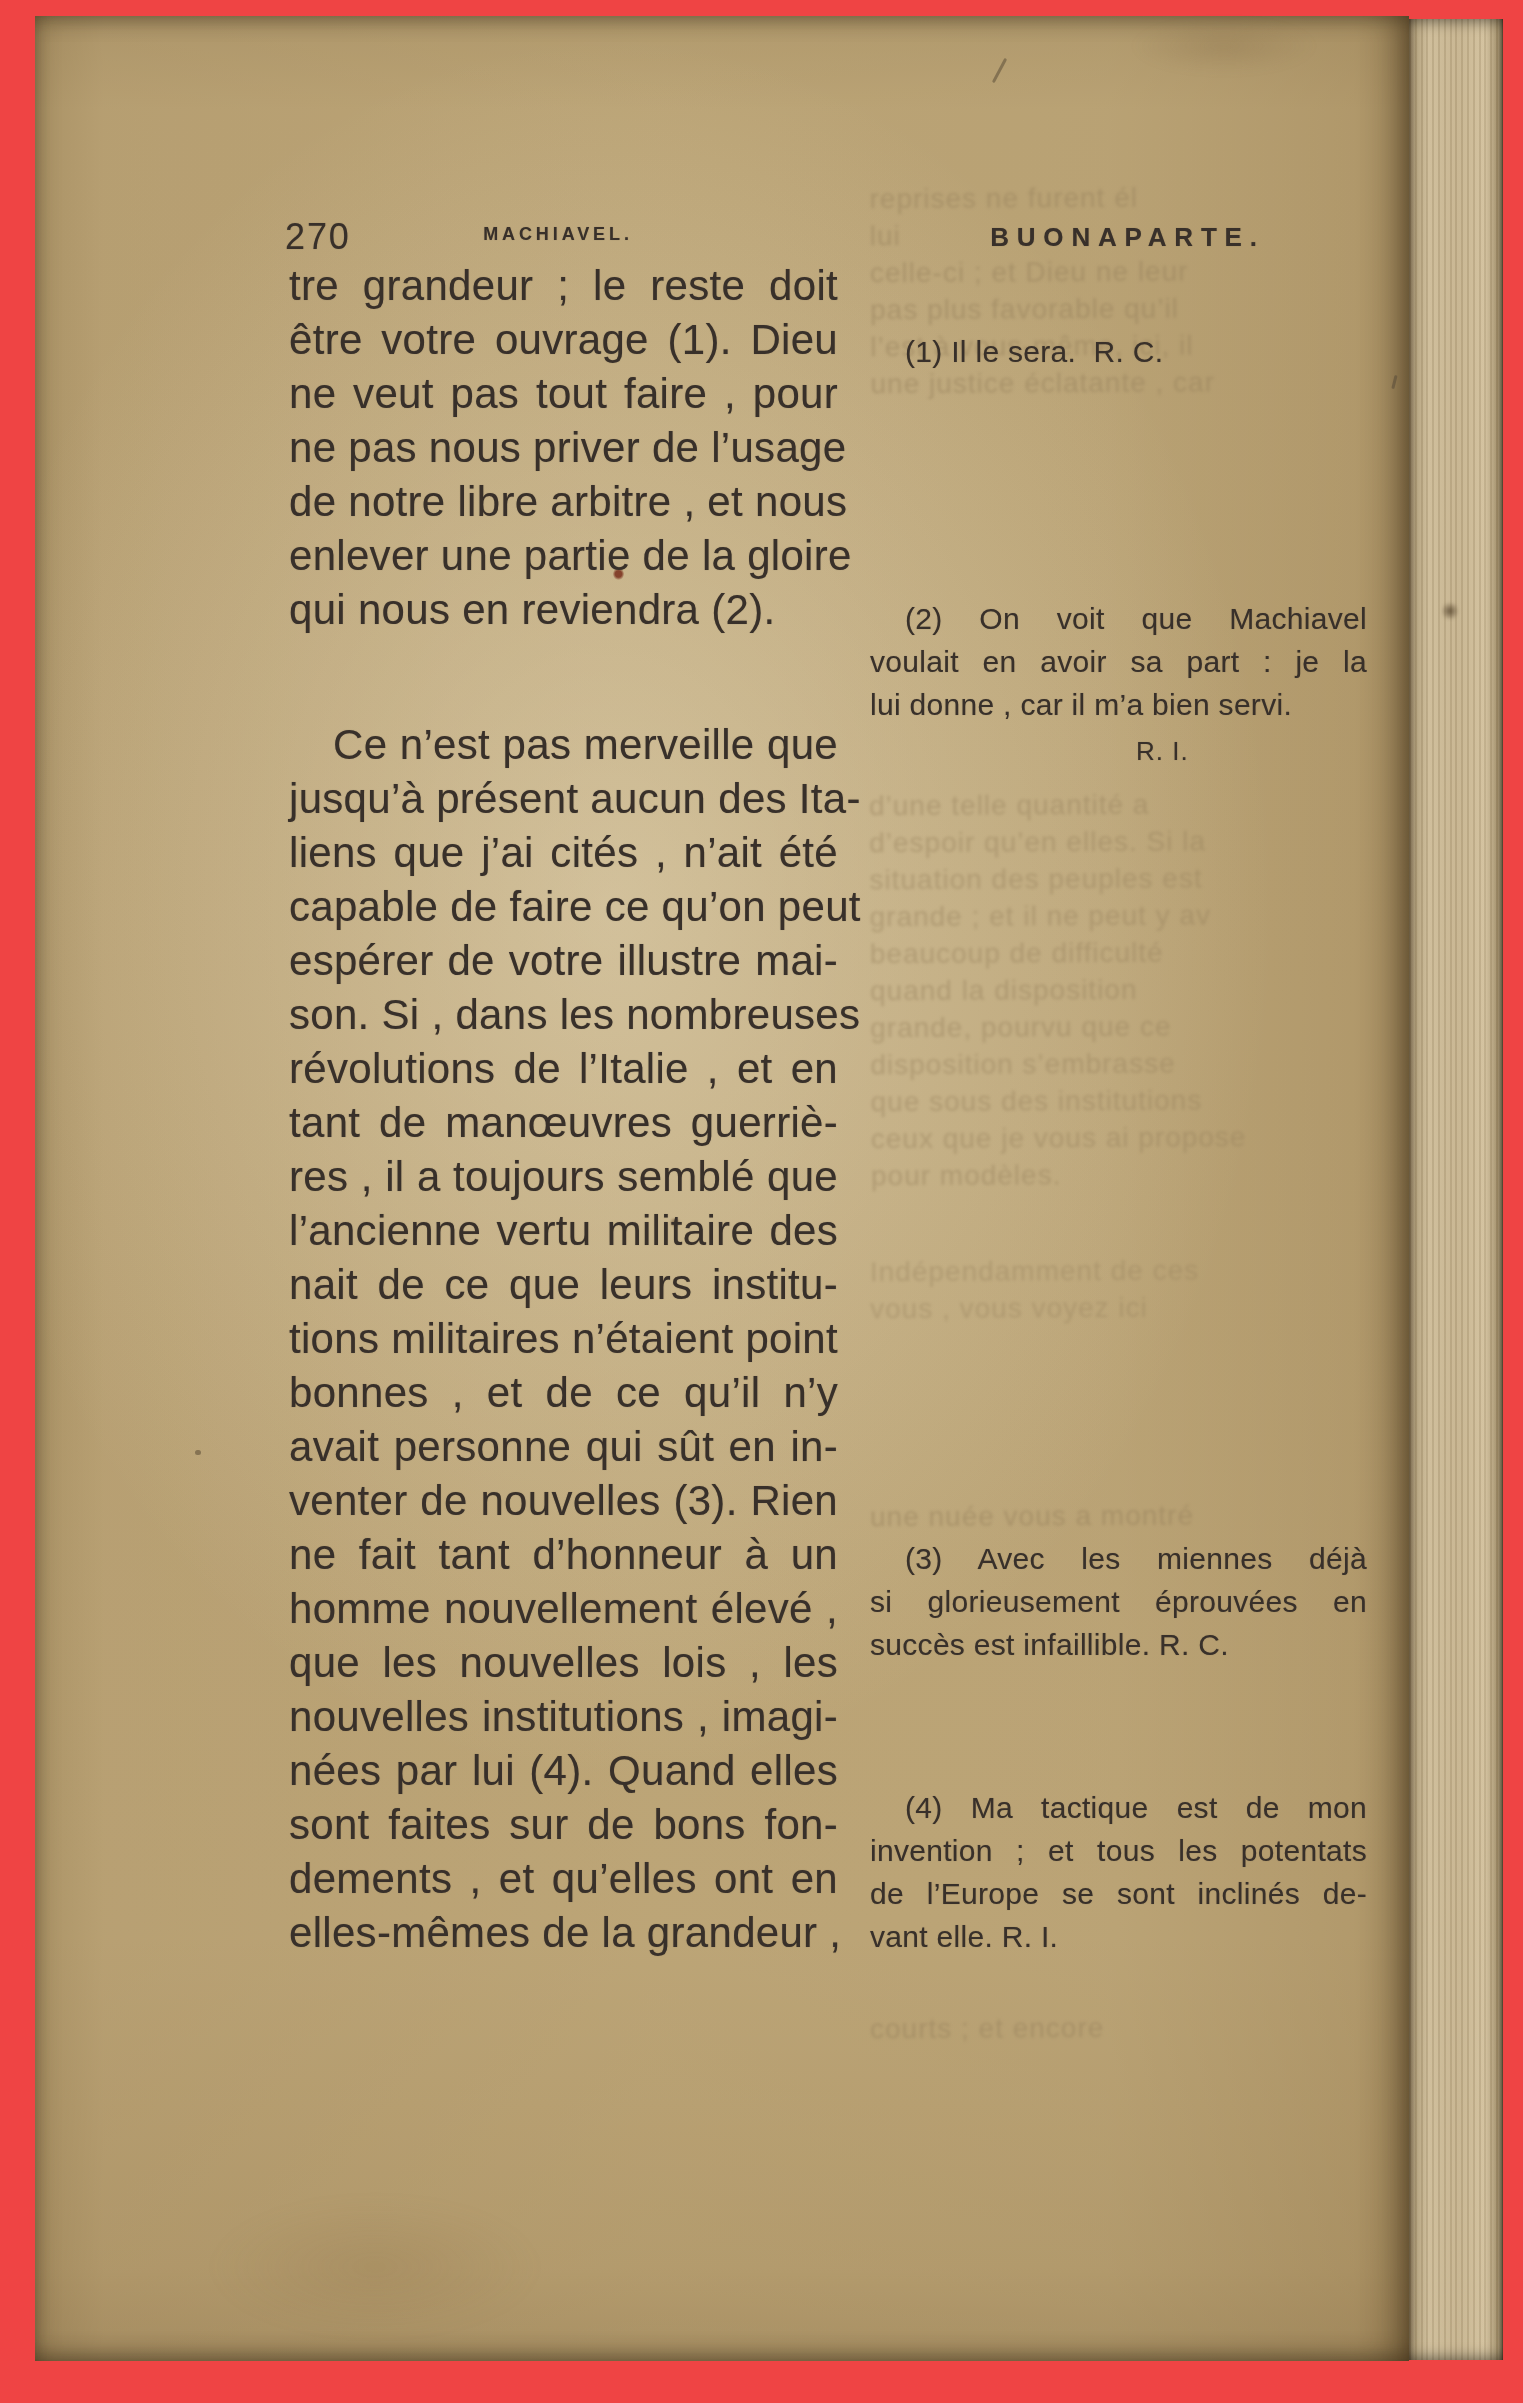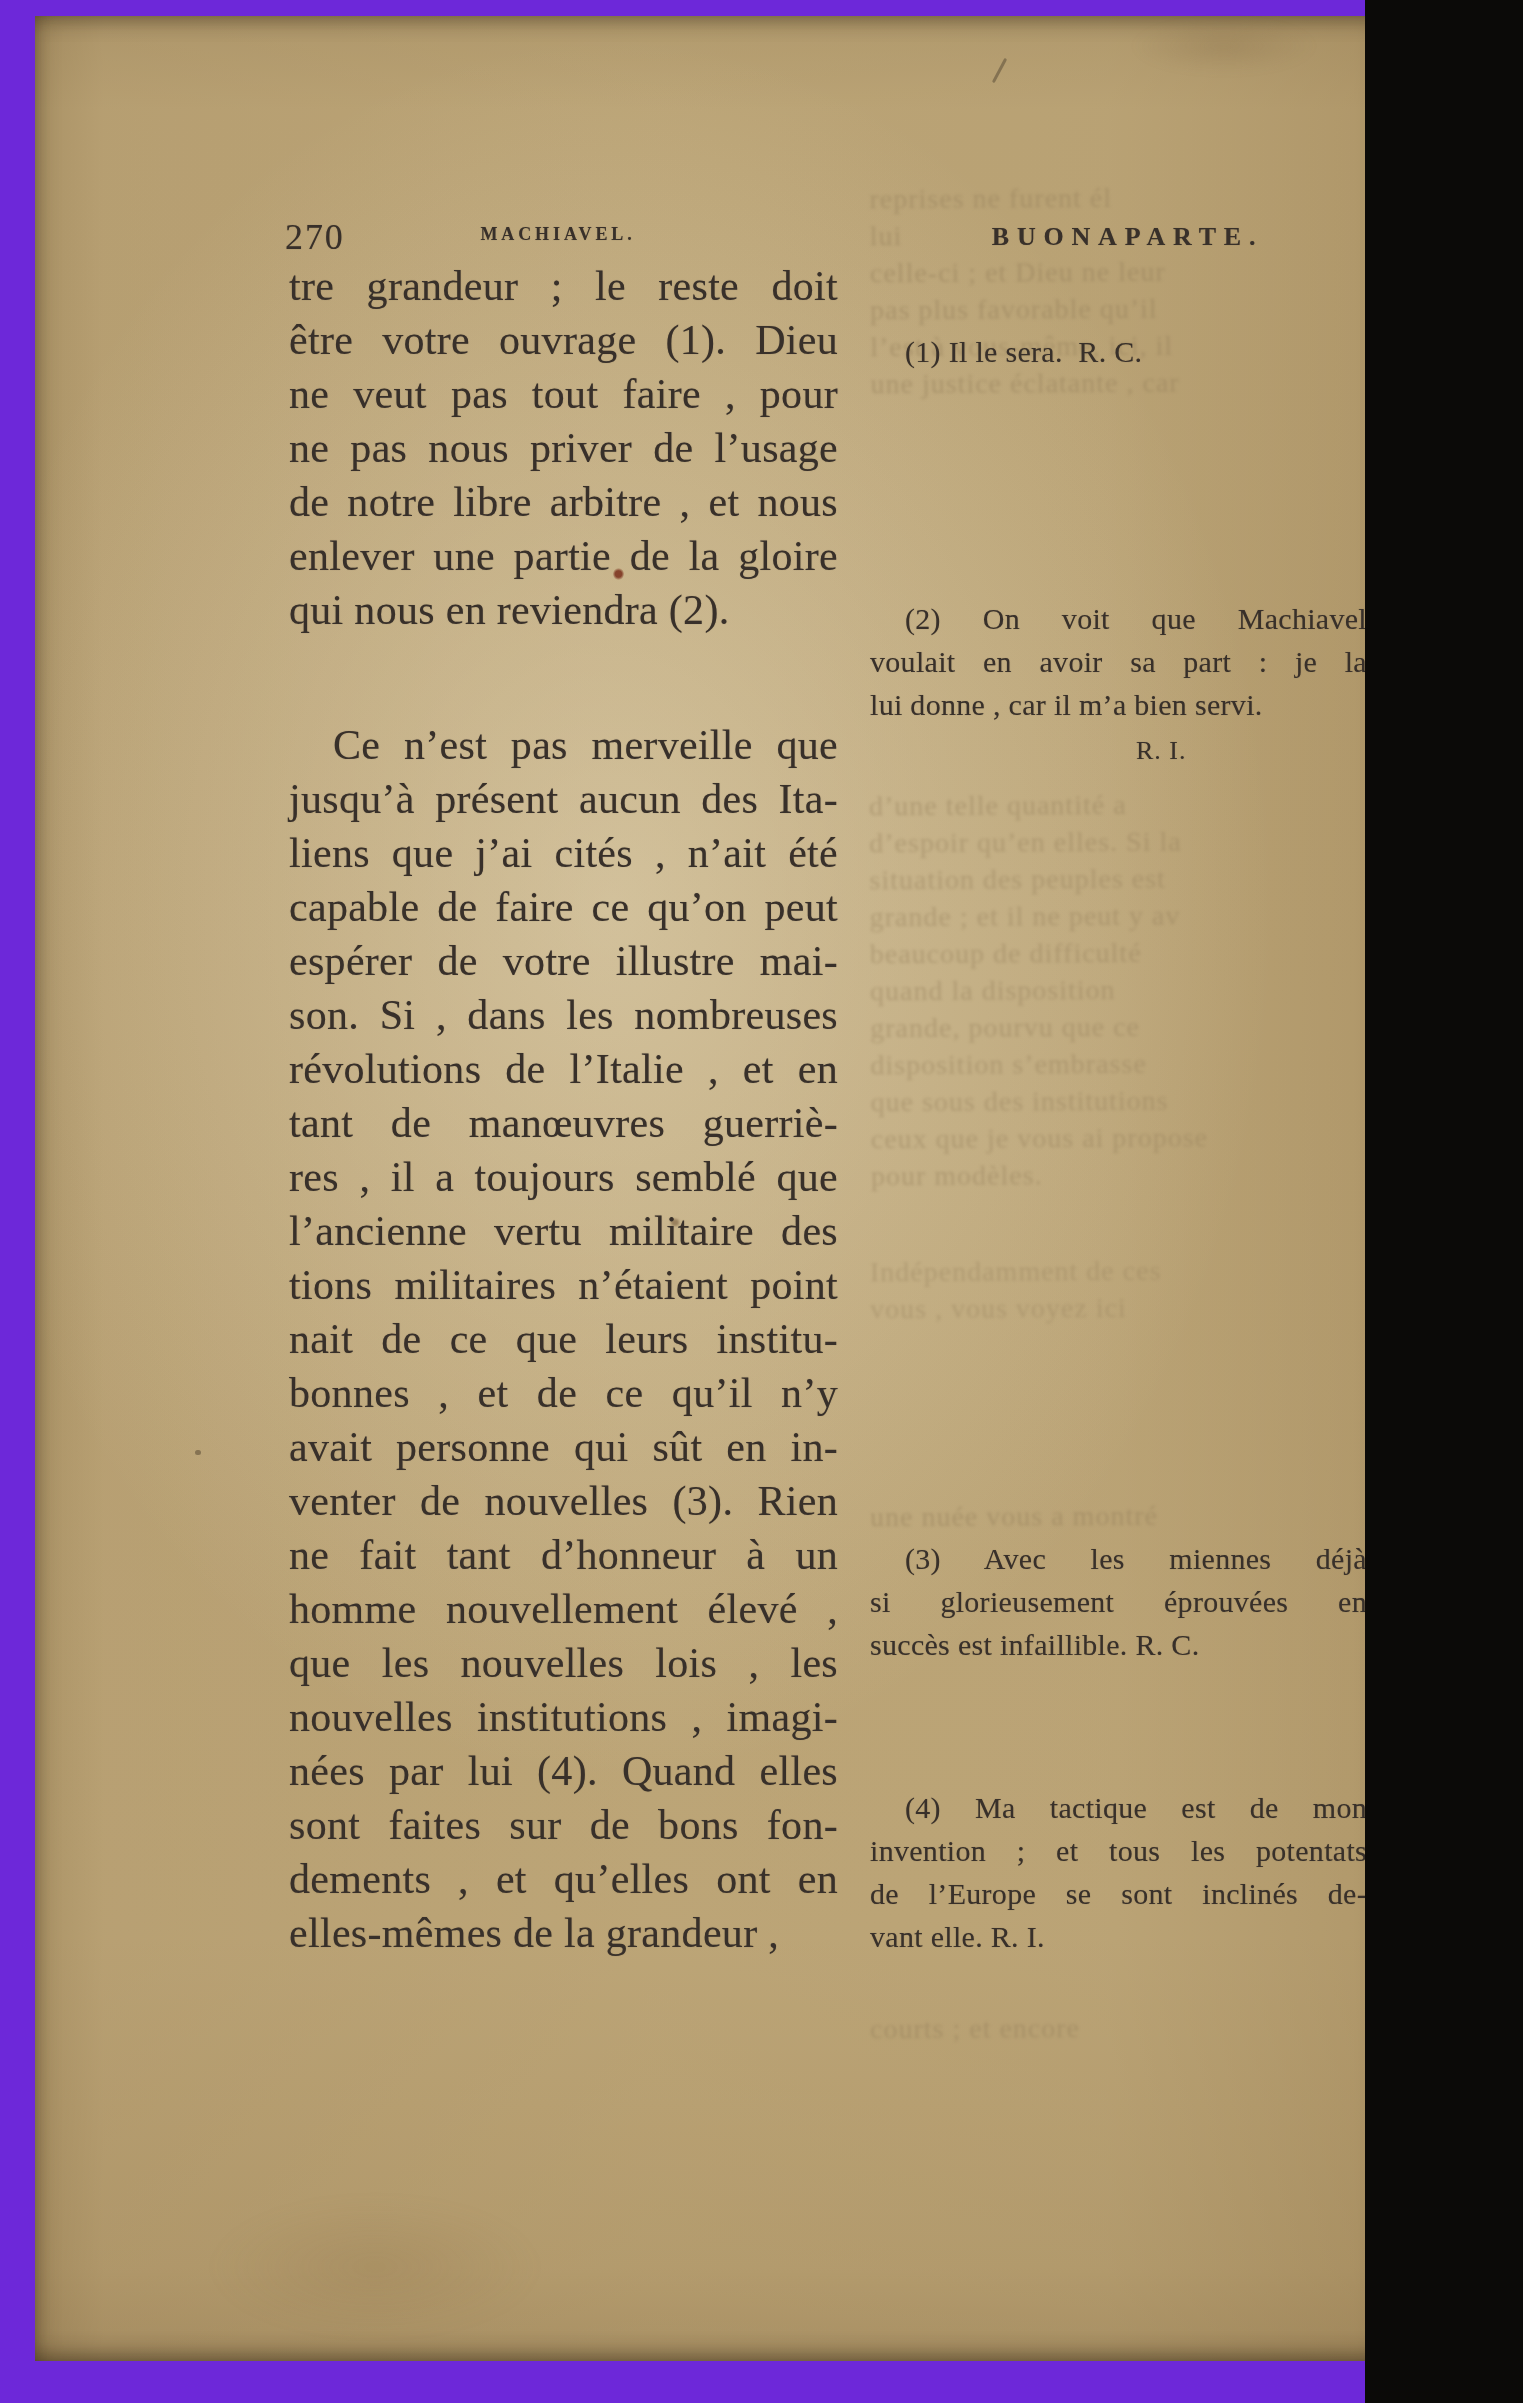--- a/index.html
+++ b/index.html
@@ -1,19 +1,19 @@
 <!DOCTYPE html>
 <html><head>
 <meta charset="utf-8">
 <style>
   html,body { margin:0; padding:0; background:#0b0a08; }
   .scan {
-    position:relative; width:1365px; height:2404px;
-    background:#6d28d9; overflow:hidden;
-    font-family:Liberation Serif, serif;
+    position:relative; width:1523px; height:2404px;
+    background:#ef4444; overflow:hidden;
+    font-family:Liberation Sans, sans-serif;
   }
   .page {
     position:absolute; left:35px; top:15.5px; width:1374px; height:2345px;
     background:
       radial-gradient(ellipse 922px 1213px at 42% 38%, rgba(248,240,216,.38), rgba(248,240,216,0) 72%),
       linear-gradient(90deg, #c8b897 0%, #d6c7a8 5%, #dbcdae 45%, #d9cbac 78%, #cfbf9e 96%, #bfae8c 100%),
       linear-gradient(180deg, #cfc0a0 0%, #d9cbac 4%, #dbcdae 82%, #d1c1a0 96%, #c5b493 100%);
     background-blend-mode:normal,multiply,normal;
     box-shadow: inset -23px 0 33px -13.6px rgba(50,35,15,.55), inset 13.6px 0 25px -13.6px rgba(50,35,15,.35),
                 inset 0 13.6px 21.3px -11.6px rgba(40,30,15,.4), inset 0 -15.5px 23px -11.6px rgba(40,30,15,.45);
@@ -132,22 +132,22 @@
           <div class="line">Ce n’est pas merveille que</div>
           <div class="line">jusqu’à présent aucun des Ita-</div>
           <div class="line">liens que j’ai cités , n’ait été</div>
           <div class="line">capable de faire ce qu’on peut</div>
           <div class="line">espérer de votre illustre mai-</div>
           <div class="line">son. Si , dans les nombreuses</div>
           <div class="line">révolutions de l’Italie , et en</div>
           <div class="line">tant de manœuvres guerriè-</div>
           <div class="line">res , il a toujours semblé que</div>
           <div class="line">l’ancienne vertu militaire des</div>
+          <div class="line">nait de ce que leurs institu-</div>
           <div class="line">tions militaires n’étaient point</div>
-          <div class="line">nait de ce que leurs institu-</div>
           <div class="line">bonnes , et de ce qu’il n’y</div>
           <div class="line">avait personne qui sût en in-</div>
           <div class="line">venter de nouvelles (3). Rien</div>
           <div class="line">ne fait tant d’honneur à un</div>
           <div class="line">homme nouvellement élevé ,</div>
           <div class="line">que les nouvelles lois , les</div>
           <div class="line">nouvelles institutions , imagi-</div>
           <div class="line">nées par lui (4). Quand elles</div>
           <div class="line">sont faites sur de bons fon-</div>
           <div class="line">dements , et qu’elles ont en</div>

